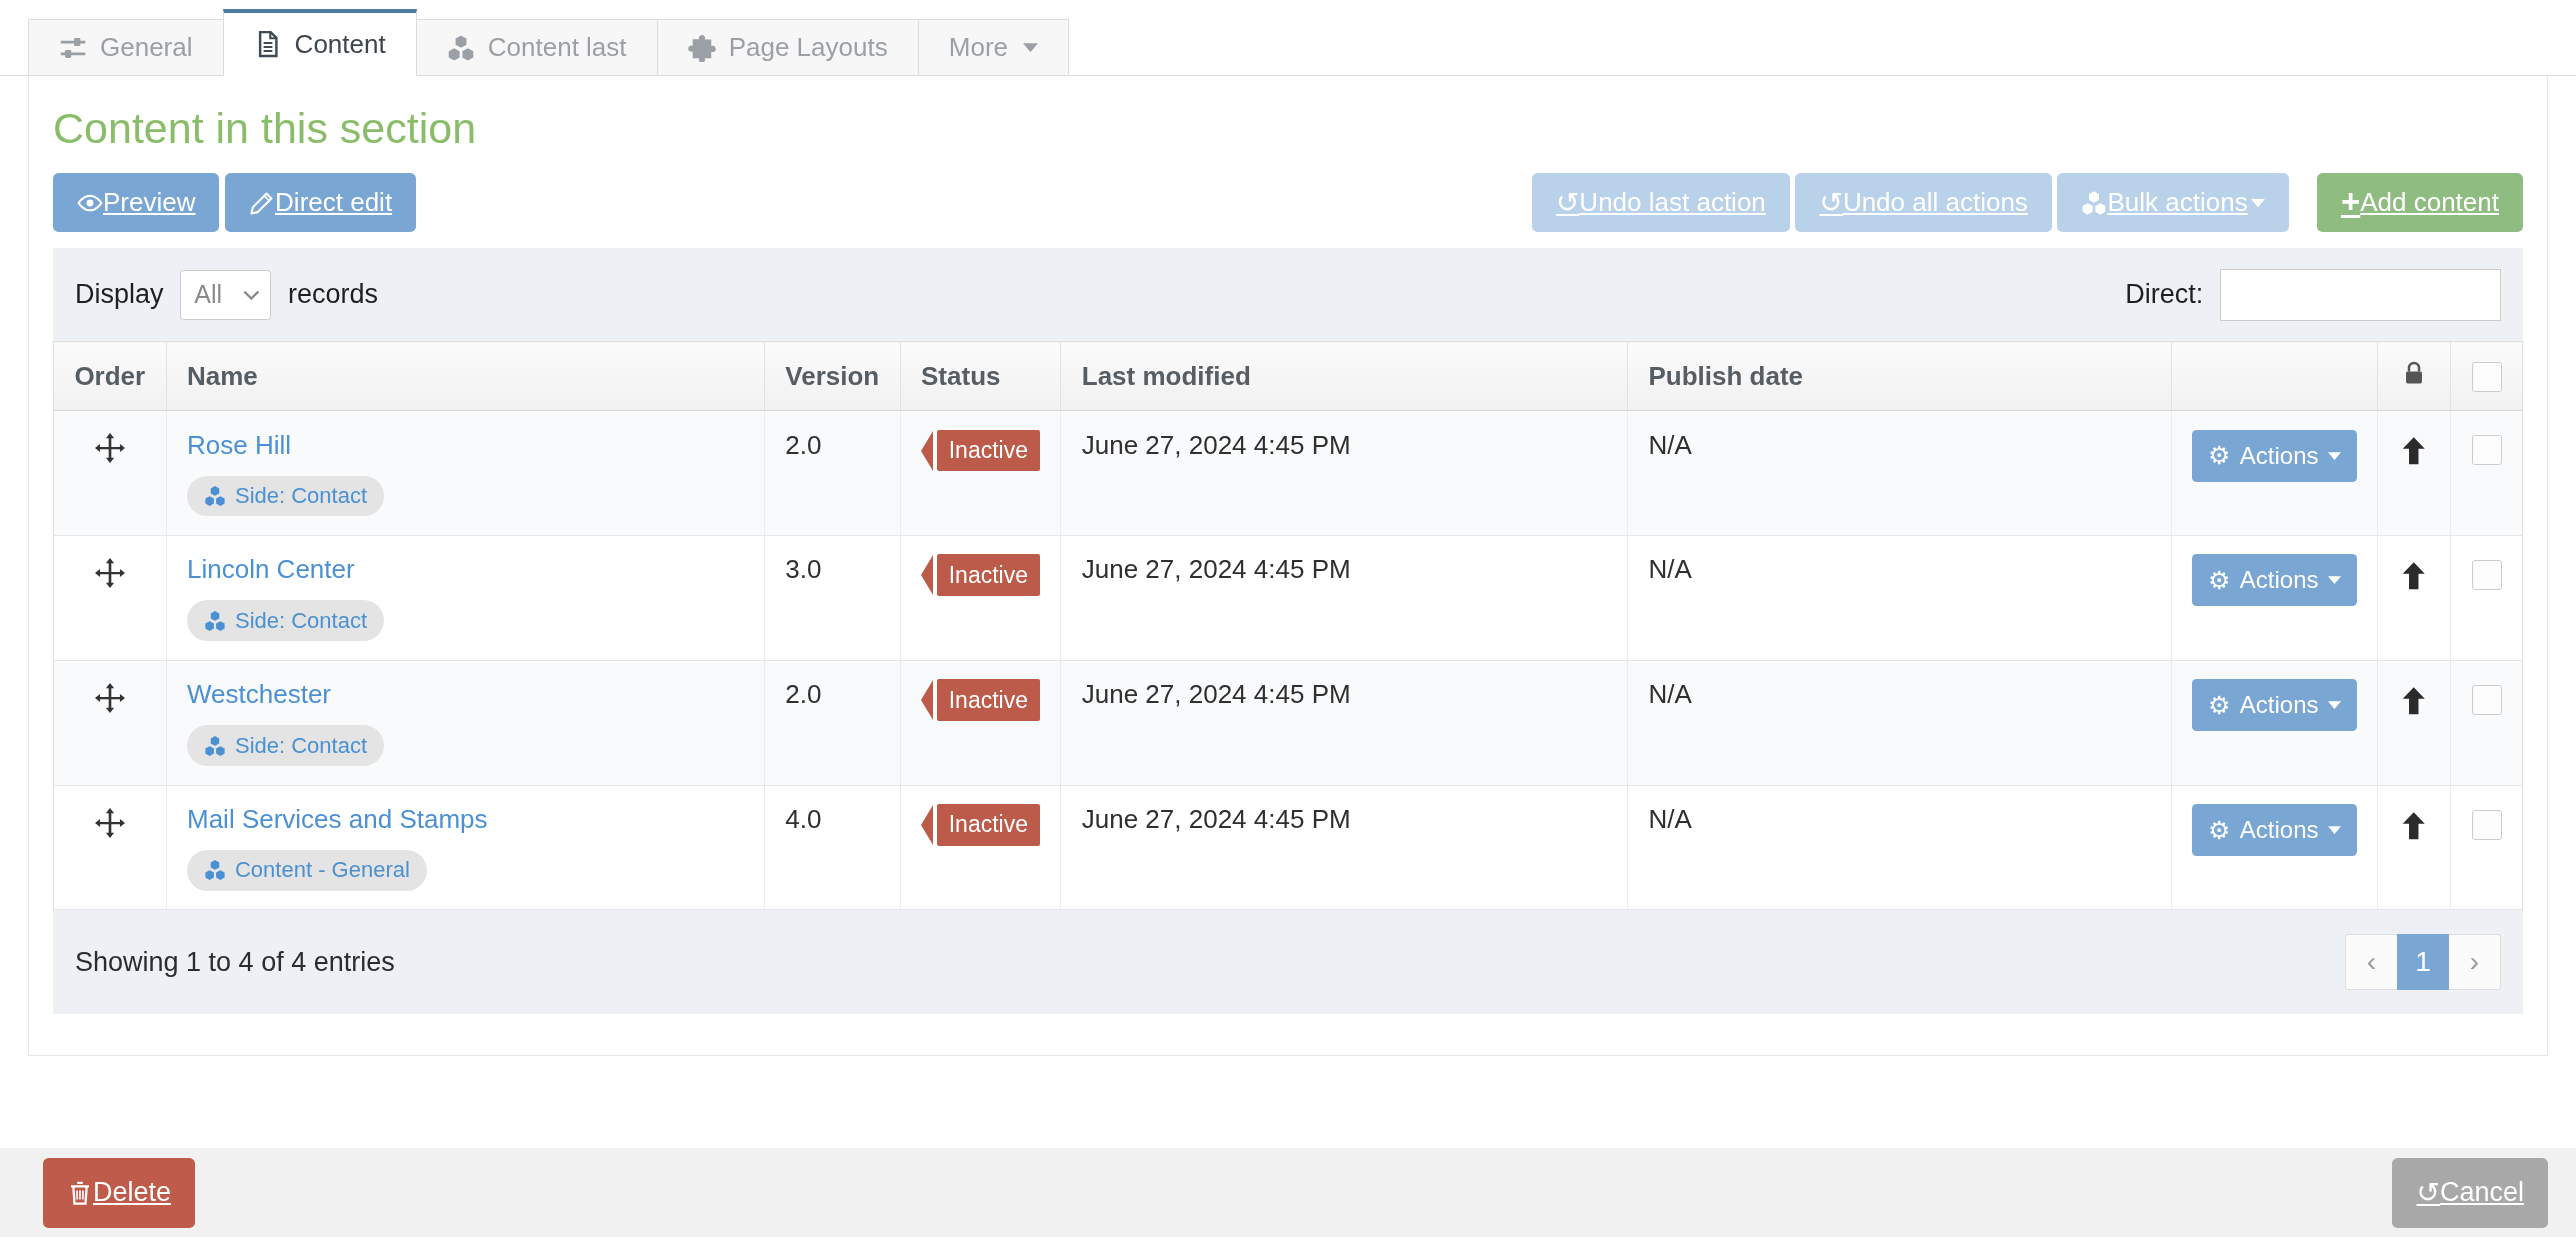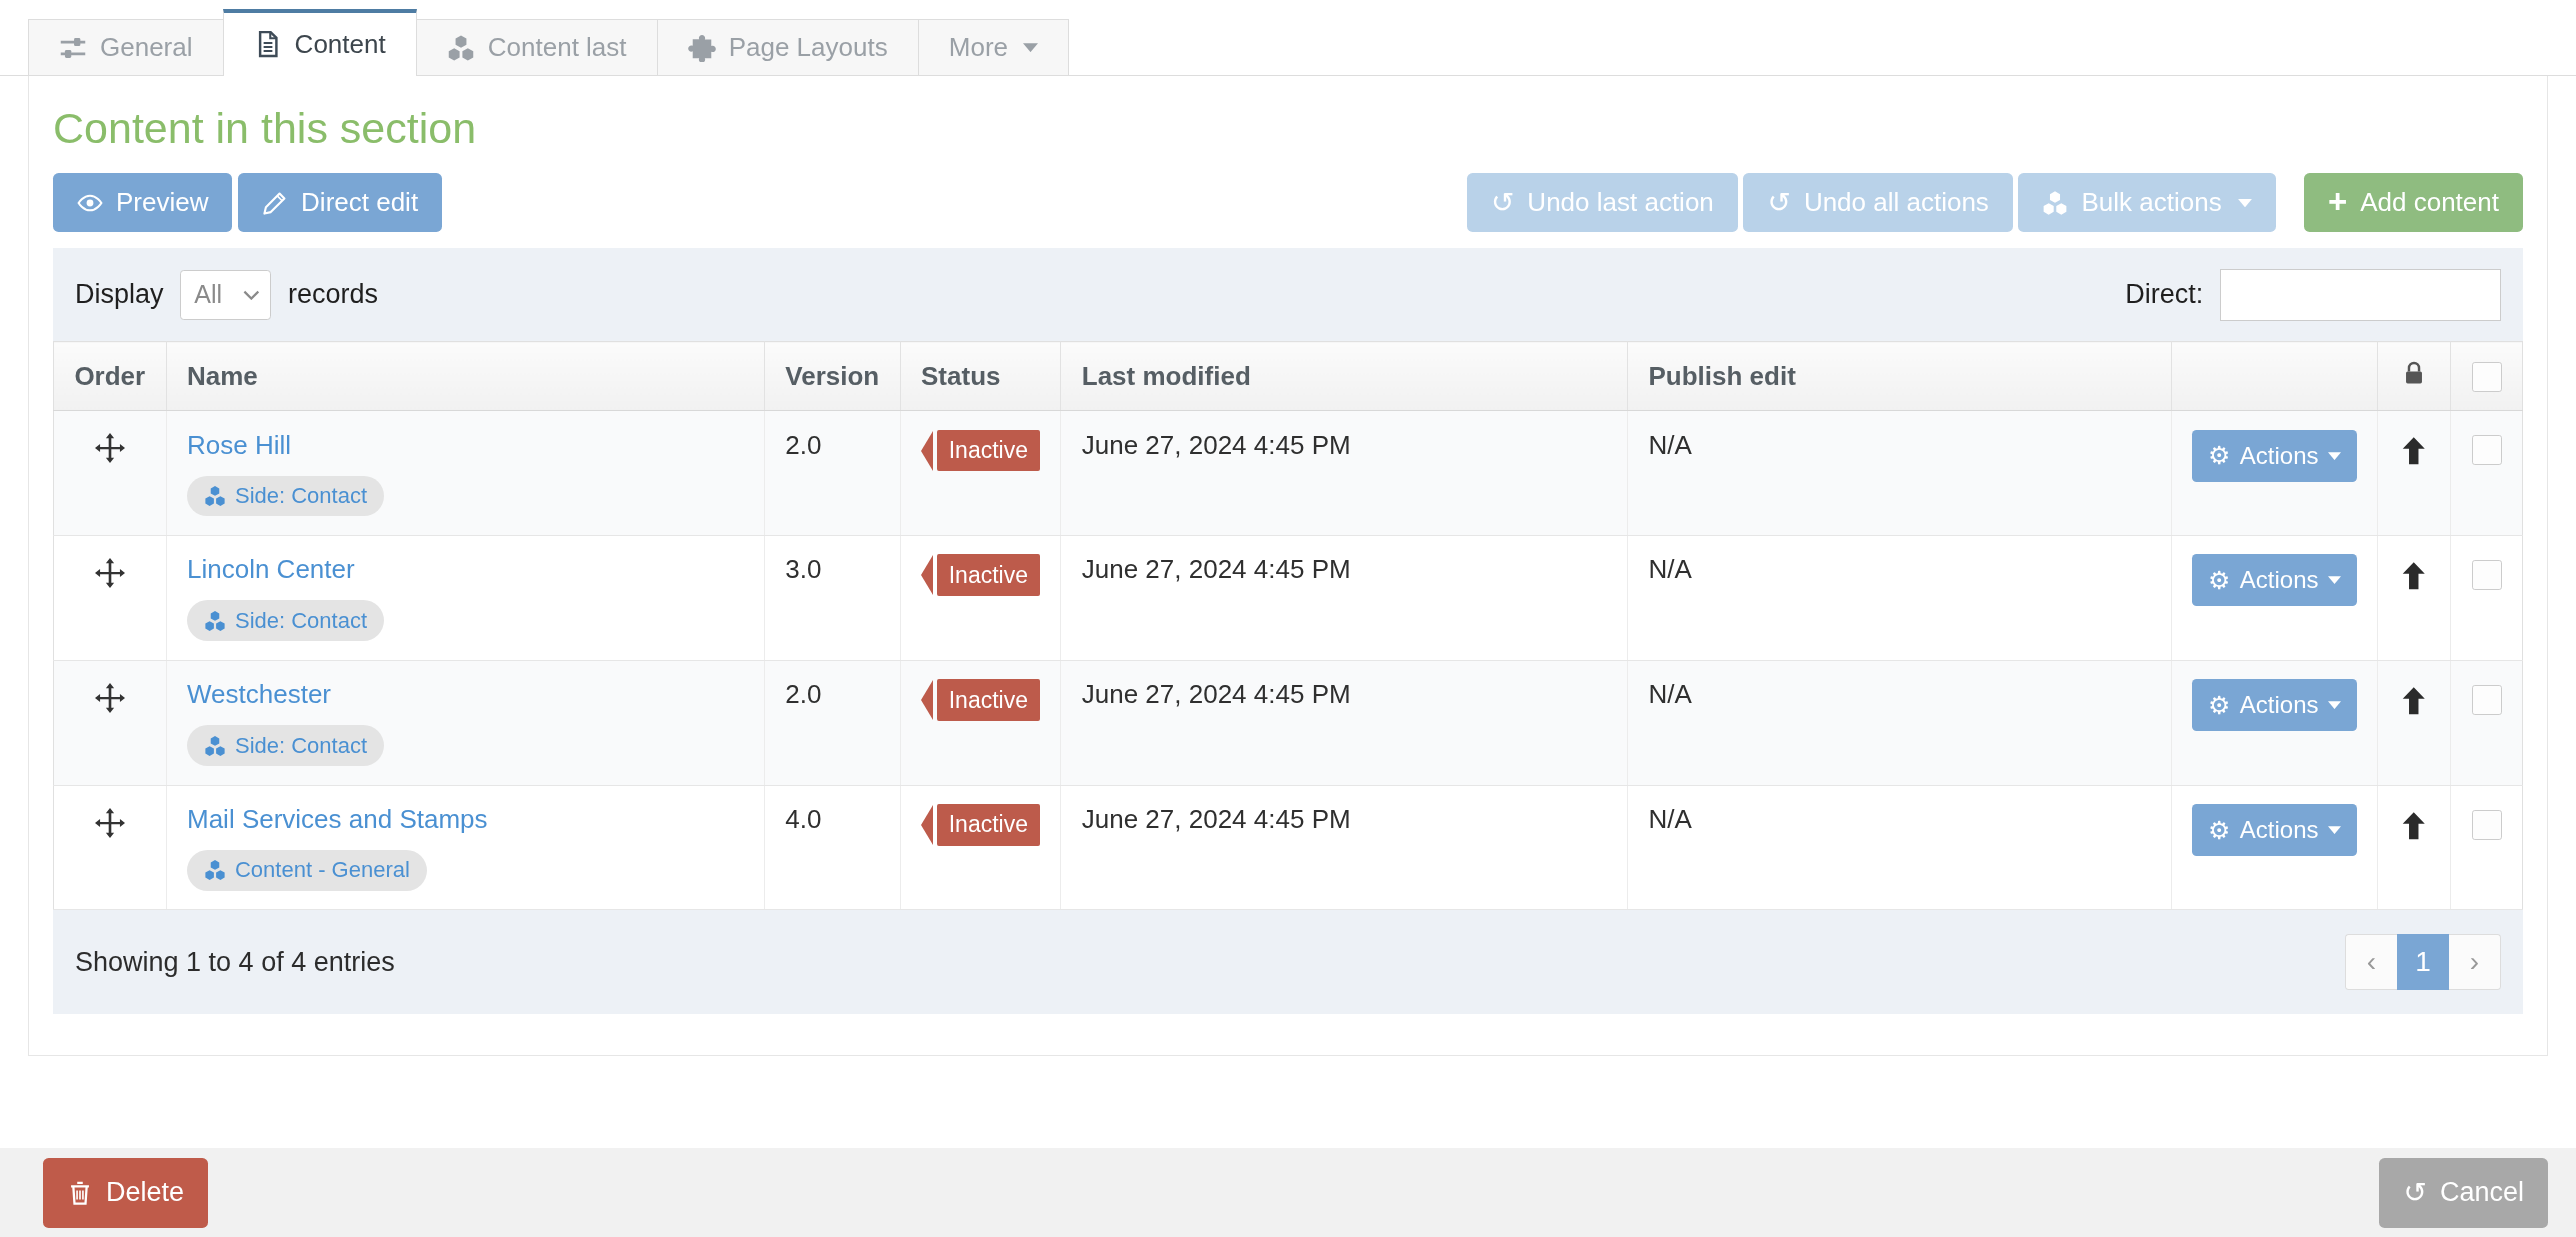--- a/index.html
+++ b/index.html
@@ -51,24 +51,24 @@
     position: absolute; left: 4.6px; top: 4.6px; width: 37px; height: 37px;
     border-radius: 50%; background: #f2f2f2;
   }
   .toggle .x {
     position: absolute; right: 14px; top: 50%; transform: translateY(-52%);
     color: #fff; font-size: 31.5px; font-weight: bold; line-height: 1;
   }
 
   
   .btn {
-    display: inline-flex; align-items: center; gap: 13px;
+    display: inline-flex; align-items: center; 
     font-family: inherit; font-size: 26px; color: #fff;
     border: none; border-radius: 5.6px; height: 59px; padding: 0 24px;
-    cursor: pointer; white-space: nowrap;
+    cursor: pointer; white-space: nowrap; text-decoration: underline;
   }
   .btn svg { width: 26px; height: 26px; }
   .btn .glyph { font-size: 28px; line-height: 1; }
   .btn-blue { background: #7aa6d4; }
   .btn-disabled { background: #b9d2e9; cursor: default; }
   .btn-green { background: #8fbc80; }
   .btn-green .plus { font-size: 33px; font-weight: bold; line-height: 1; margin-top: -2.8px; }
   .toolbar { display: flex; justify-content: space-between; margin-top: 20.4px; }
   .toolbar-left, .toolbar-right { display: flex; gap: 5.6px; }
   .toolbar-right .btn-green { margin-left: 22px; }
@@ -320,21 +320,21 @@
           <col style="width:44px">
           <col style="width:48px">
       </colgroup>
       <thead>
         <tr>
           <th class="c-order"><span>Order</span></th>
           <th><span>Name</span></th>
           <th><span>Version</span></th>
           <th><span>Status</span></th>
           <th><span>Last modified</span></th>
-          <th><span>Publish edit</span></th>
+          <th><span>Publish date</span></th>
           <th></th>
           <th class="c-top"><span class="lock-icon"><svg viewBox="0 0 16 16">
                   <path d="M4.9 7V4.9a3.1 3.1 0 0 1 6.2 0V7" fill="none" stroke="currentColor" stroke-width="1.5"></path>
                   <rect x="3.1" y="7" width="9.8" height="7.4" rx="1" fill="currentColor"></rect>
                 </svg></span></th>
           <th class="c-check"><span class="checkbox"></span></th>
         </tr>
       </thead>
       <tbody>
           <tr>

